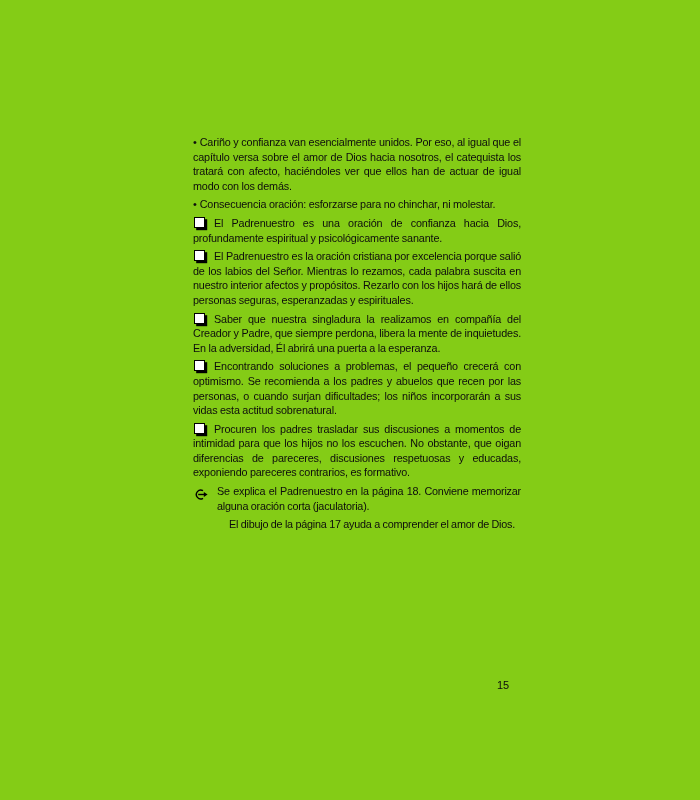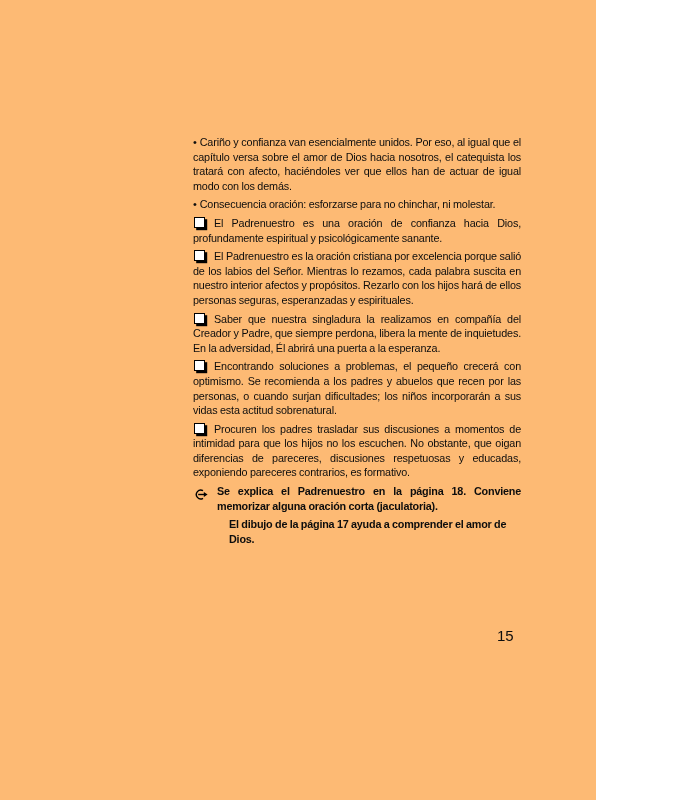--- a/index.html
+++ b/index.html
@@ -2,23 +2,23 @@
 <html><head>
 <meta charset="utf-8">
 <style>
   html, body {
     margin: 0;
     padding: 0;
     background: #ffffff;
   }
   .page {
     position: relative;
-    width: 596px;
+    width: 700px;
     height: 800px;
-    background: #fdba74;
+    background: #84cc16;
     font-family: "Liberation Sans", sans-serif;
     color: #0d0d0d;
     overflow: hidden;
   }
   .content {
     position: absolute;
     left: 193px;
     top: 135px;
     width: 328px;
   }
@@ -62,33 +62,32 @@
     flex: 0 0 24px;
     padding-top: 2px;
   }
   .rec-text {
     flex: 1;
     font-size: 10.8px;
     line-height: 14.6px;
     letter-spacing: -0.2px;
     word-spacing: -0.3px;
     text-align: justify;
-    font-weight: bold;
   }
   .rec-text.single {
     text-align: left;
   }
   .rec-indent {
     margin-left: 36px;
   }
   .page-number {
     position: absolute;
     left: 497px;
-    top: 627px;
-    font-size: 15px;
+    top: 679px;
+    font-size: 11px;
     letter-spacing: 0;
     color: #0d0d0d;
   }
 </style>
 </head>
 <body>
 
 <div class="page">
   <div class="content">
 

